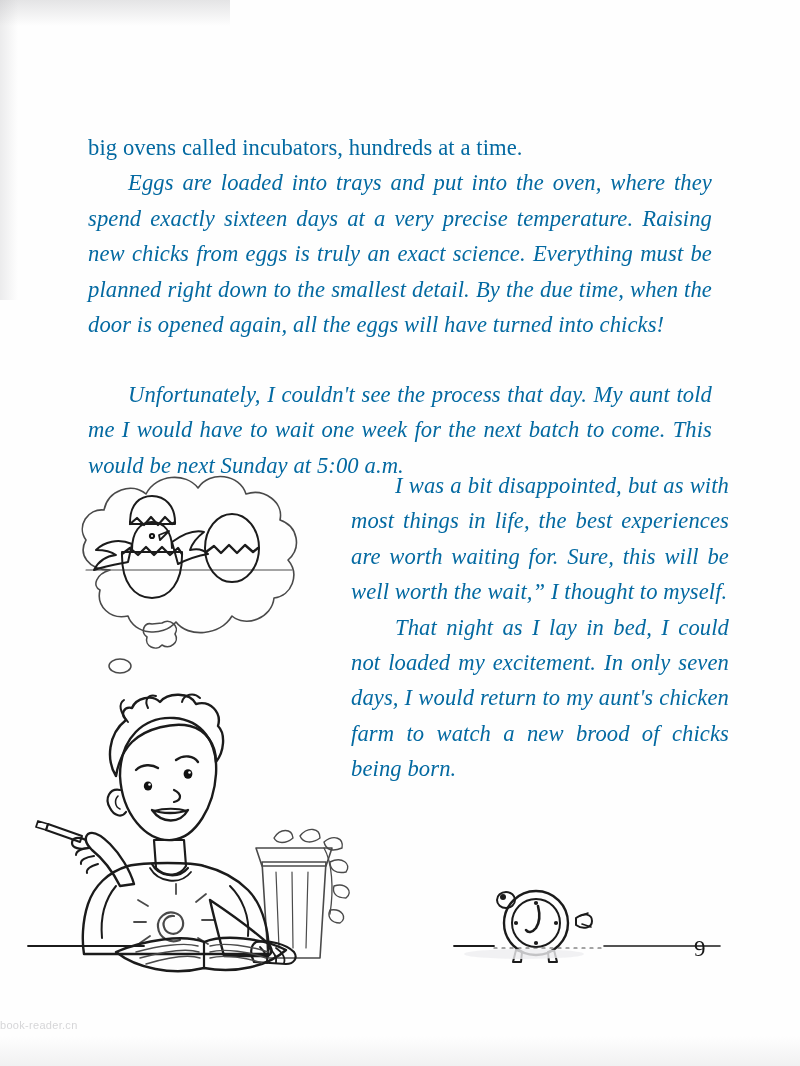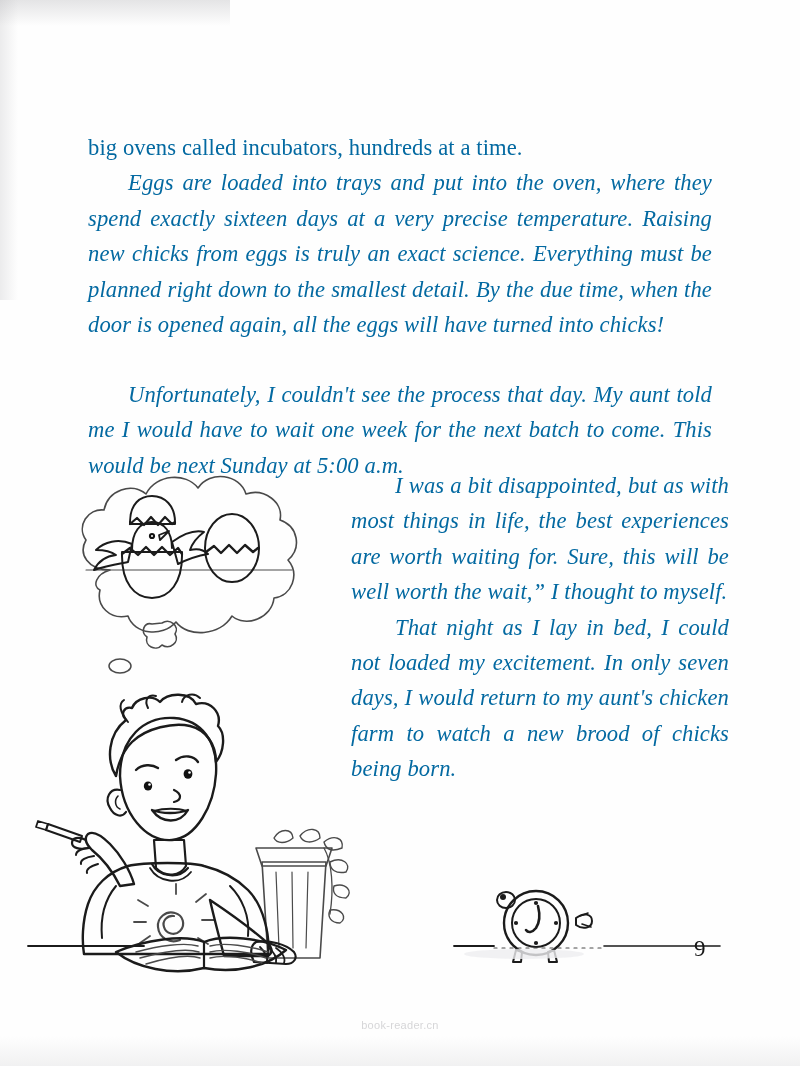--- a/index.html
+++ b/index.html
@@ -93,21 +93,21 @@
     font-size: 23px;
     color: #161616;
   }
 
   
   #watermark {
     position: absolute;
     left: 0;
     top: 1019px;
     width: 800px;
-    text-align: center;
+    text-align: left;
     font-family: "Liberation Sans", sans-serif;
     font-size: 11px;
     color: #d6d6d8;
     letter-spacing: 0.3px;
   }
 
   
   .illus {
     position: absolute;
     pointer-events: none;

